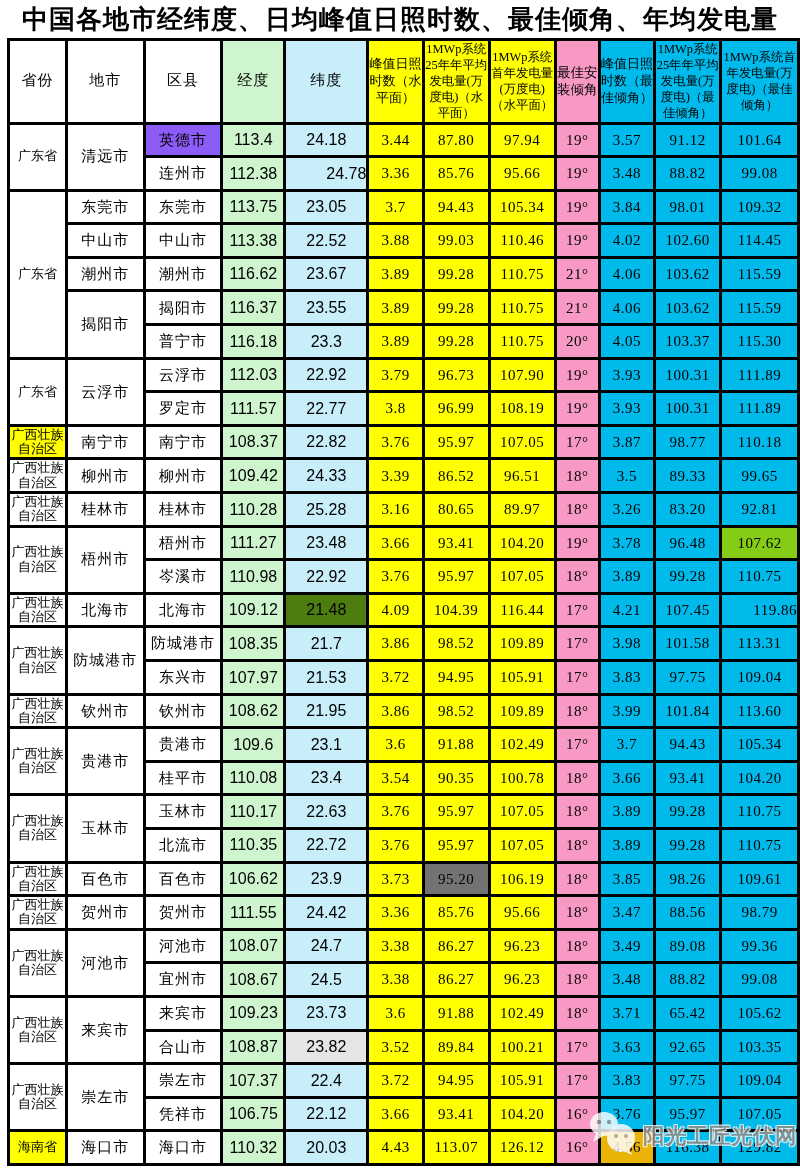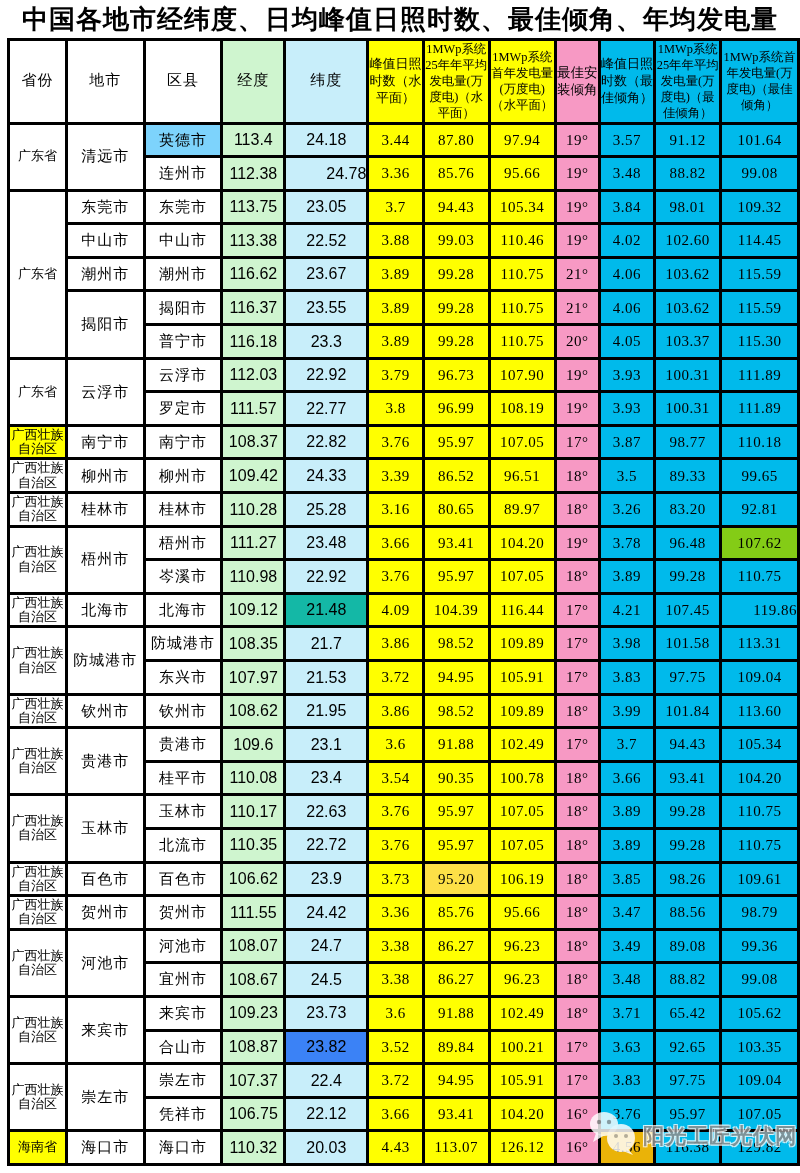--- a/index.html
+++ b/index.html
@@ -71,21 +71,21 @@
         <th class="h14" style="background: rgb(247, 153, 196);">最佳安装倾角</th>
         <th class="h13" style="background: rgb(0, 186, 235);">峰值日照时数（最佳倾角）</th>
         <th class="h12" style="background: rgb(0, 186, 235);">1MWp系统25年年平均发电量(万度电)（最佳倾角）</th>
         <th class="h12" style="background: rgb(0, 186, 235);">1MWp系统首年发电量(万度电)（最佳倾角）</th>
       </tr>
     </thead>
     <tbody>
       <tr>
         <td rowspan="2" class="cn cn-prov" style="background: rgb(255, 255, 255);">广东省</td>
         <td rowspan="2" class="cn" style="background: rgb(255, 255, 255);">清远市</td>
-        <td class="cn" style="background: #7dd3fc;">英德市</td>
+        <td class="cn" style="background: #8b5cf6;">英德市</td>
         <td class="num-sans" style="background: rgb(207, 245, 207);">113.4</td>
         <td class="num-sans" style="background: rgb(200, 238, 250);">24.18</td>
         <td class="num-serif" style="background: rgb(255, 255, 0);">3.44</td>
         <td class="num-serif" style="background: rgb(255, 255, 0);">87.80</td>
         <td class="num-serif" style="background: rgb(255, 255, 0);">97.94</td>
         <td class="num-serif" style="background: rgb(247, 153, 196);">19°</td>
         <td class="num-serif" style="background: rgb(0, 186, 235);">3.57</td>
         <td class="num-serif" style="background: rgb(0, 186, 235);">91.12</td>
         <td class="num-serif" style="background: rgb(0, 186, 235);">101.64</td>
       </tr>
@@ -258,21 +258,21 @@
         <td class="num-serif" style="background: rgb(247, 153, 196);">18°</td>
         <td class="num-serif" style="background: rgb(0, 186, 235);">3.89</td>
         <td class="num-serif" style="background: rgb(0, 186, 235);">99.28</td>
         <td class="num-serif" style="background: rgb(0, 186, 235);">110.75</td>
       </tr>
       <tr>
         <td rowspan="1" class="cn cn-prov" style="background: rgb(255, 255, 255);">广西壮族自治区</td>
         <td rowspan="1" class="cn" style="background: rgb(255, 255, 255);">北海市</td>
         <td class="cn" style="background: rgb(255, 255, 255);">北海市</td>
         <td class="num-sans" style="background: rgb(207, 245, 207);">109.12</td>
-        <td class="num-sans" style="background: #14b8a6;">21.48</td>
+        <td class="num-sans" style="background: #4d7c0f;">21.48</td>
         <td class="num-serif" style="background: rgb(255, 255, 0);">4.09</td>
         <td class="num-serif" style="background: rgb(255, 255, 0);">104.39</td>
         <td class="num-serif" style="background: rgb(255, 255, 0);">116.44</td>
         <td class="num-serif" style="background: rgb(247, 153, 196);">17°</td>
         <td class="num-serif" style="background: rgb(0, 186, 235);">4.21</td>
         <td class="num-serif" style="background: rgb(0, 186, 235);">107.45</td>
         <td class="num-serif" style="background: rgb(0, 186, 235); padding-left: 31px;">119.86</td>
       </tr>
       <tr>
         <td rowspan="2" class="cn cn-prov" style="background: rgb(255, 255, 255);">广西壮族自治区</td>
@@ -366,21 +366,21 @@
         <td class="num-serif" style="background: rgb(0, 186, 235);">99.28</td>
         <td class="num-serif" style="background: rgb(0, 186, 235);">110.75</td>
       </tr>
       <tr>
         <td rowspan="1" class="cn cn-prov" style="background: rgb(255, 255, 255);">广西壮族自治区</td>
         <td rowspan="1" class="cn" style="background: rgb(255, 255, 255);">百色市</td>
         <td class="cn" style="background: rgb(255, 255, 255);">百色市</td>
         <td class="num-sans" style="background: rgb(207, 245, 207);">106.62</td>
         <td class="num-sans" style="background: rgb(200, 238, 250);">23.9</td>
         <td class="num-serif" style="background: rgb(255, 255, 0);">3.73</td>
-        <td class="num-serif" style="background: #fde047;">95.20</td>
+        <td class="num-serif" style="background: #737373;">95.20</td>
         <td class="num-serif" style="background: rgb(255, 255, 0);">106.19</td>
         <td class="num-serif" style="background: rgb(247, 153, 196);">18°</td>
         <td class="num-serif" style="background: rgb(0, 186, 235);">3.85</td>
         <td class="num-serif" style="background: rgb(0, 186, 235);">98.26</td>
         <td class="num-serif" style="background: rgb(0, 186, 235);">109.61</td>
       </tr>
       <tr>
         <td rowspan="1" class="cn cn-prov" style="background: rgb(255, 255, 255);">广西壮族自治区</td>
         <td rowspan="1" class="cn" style="background: rgb(255, 255, 255);">贺州市</td>
         <td class="cn" style="background: rgb(255, 255, 255);">贺州市</td>
@@ -430,21 +430,21 @@
         <td class="num-serif" style="background: rgb(255, 255, 0);">91.88</td>
         <td class="num-serif" style="background: rgb(255, 255, 0);">102.49</td>
         <td class="num-serif" style="background: rgb(247, 153, 196);">18°</td>
         <td class="num-serif" style="background: rgb(0, 186, 235);">3.71</td>
         <td class="num-serif" style="background: rgb(0, 186, 235);">65.42</td>
         <td class="num-serif" style="background: rgb(0, 186, 235);">105.62</td>
       </tr>
       <tr>
         <td class="cn" style="background: rgb(255, 255, 255);">合山市</td>
         <td class="num-sans" style="background: rgb(207, 245, 207);">108.87</td>
-        <td class="num-sans" style="background: #3b82f6;">23.82</td>
+        <td class="num-sans" style="background: #e5e5e5;">23.82</td>
         <td class="num-serif" style="background: rgb(255, 255, 0);">3.52</td>
         <td class="num-serif" style="background: rgb(255, 255, 0);">89.84</td>
         <td class="num-serif" style="background: rgb(255, 255, 0);">100.21</td>
         <td class="num-serif" style="background: rgb(247, 153, 196);">17°</td>
         <td class="num-serif" style="background: rgb(0, 186, 235);">3.63</td>
         <td class="num-serif" style="background: rgb(0, 186, 235); margin-left: 40px;">92.65</td>
         <td class="num-serif" style="background: rgb(0, 186, 235);">103.35</td>
       </tr>
       <tr>
         <td rowspan="2" class="cn cn-prov" style="background: rgb(255, 255, 255);">广西壮族自治区</td>

